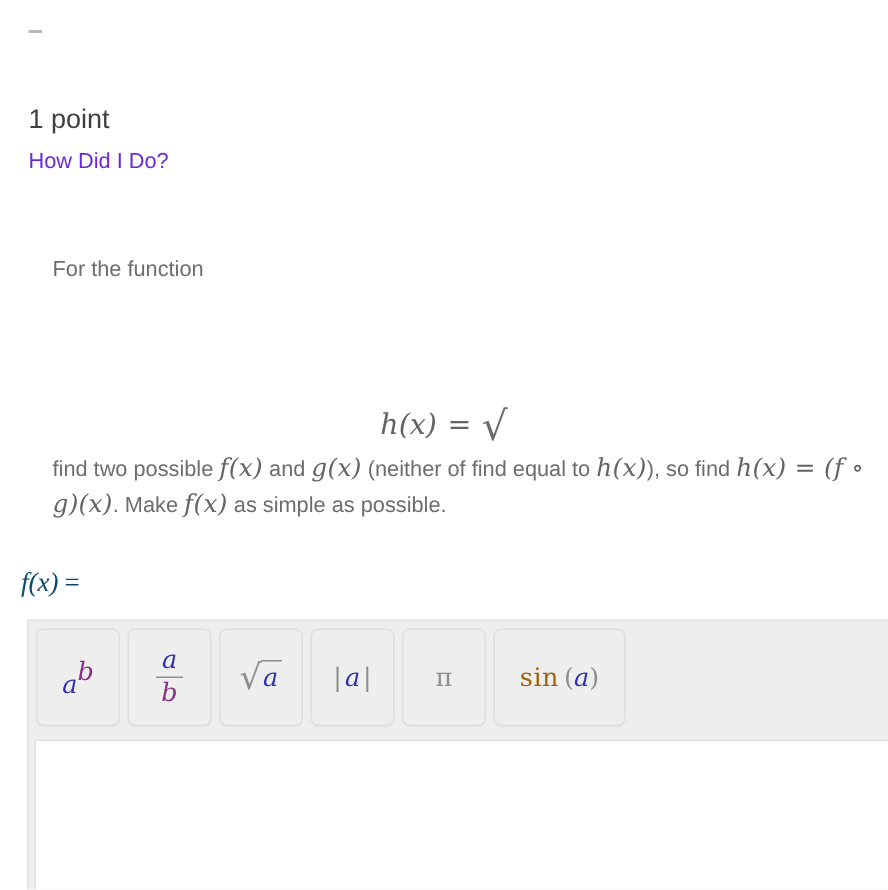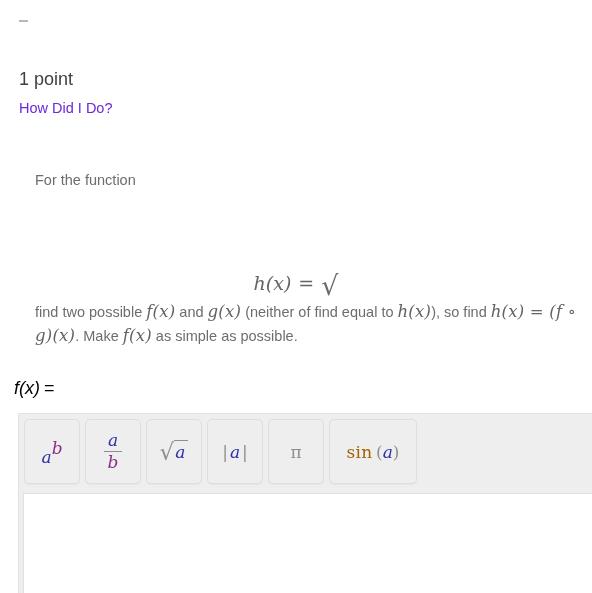--- a/index.html
+++ b/index.html
@@ -129,24 +129,24 @@
     font-style: normal;
     vertical-align: super;
     line-height: 0;
   }
 
   
   .fx-label {
     position: absolute;
     left: 14px;
     top: 378px;
-    font-family: Liberation Sans, sans-serif;
+    font-family: Liberation Serif, serif;
     font-style: italic;
     font-size: 18px;
-    color: #000000;
+    color: #0c4a6e;
   }
   .fx-label .eqs { font-style: normal; padding-left: 4px; }
 
   
   .math-editor {
     position: absolute;
     left: 18px;
     top: 413px;
     right: -2px;
     bottom: -2px;

